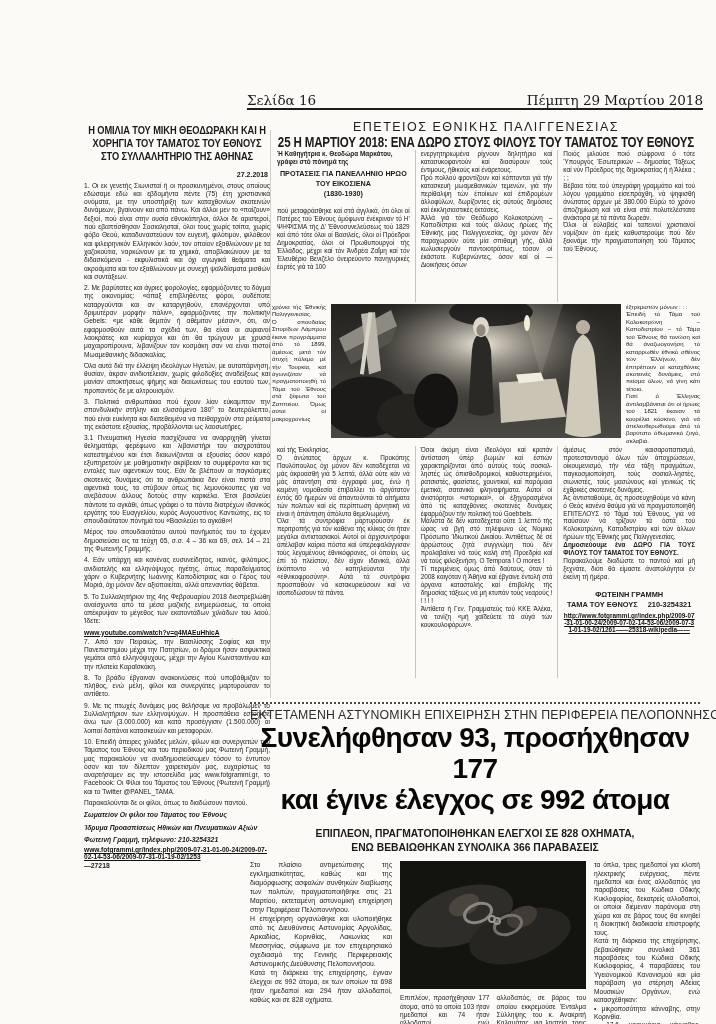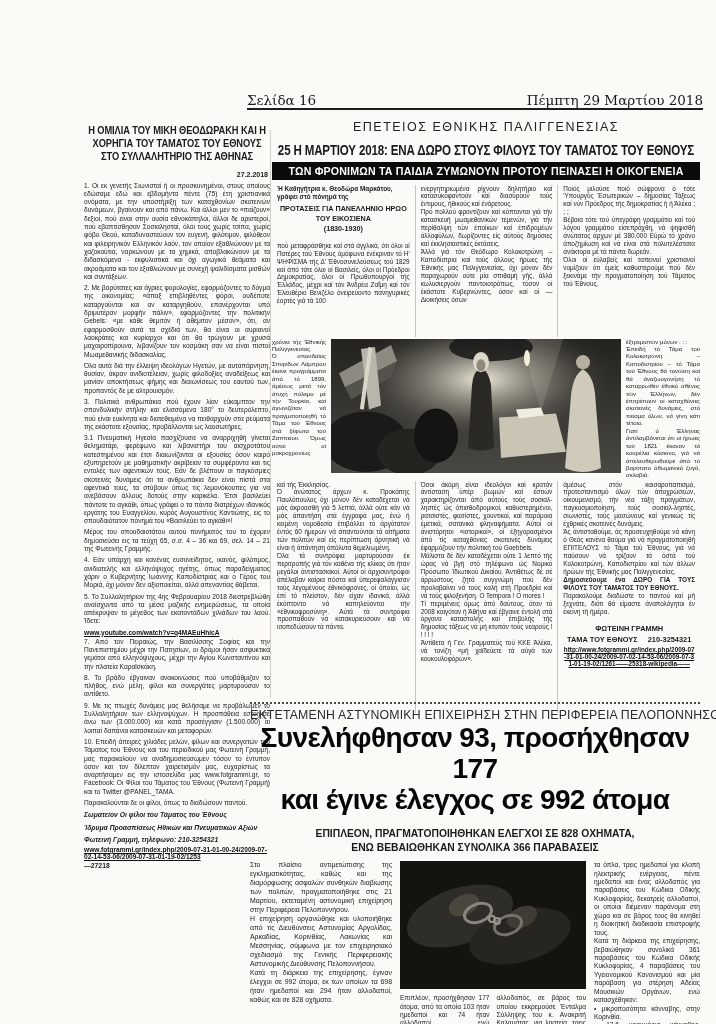--- a/index.html
+++ b/index.html
@@ -19,21 +19,21 @@
      width:200px;transform:scaleX(.93);transform-origin:left top;letter-spacing:-.1px;}
   .left-date{text-align:right;font-size:7px;font-weight:700;margin:0 2px 4px 0;}
   .t55{font-size:6.6px;line-height:1.26;text-align:justify;margin:0 0 3px;white-space:pre-line;}
   .link{display:block;font-size:6.6px;font-weight:700;text-decoration:underline;
      word-break:break-all;color:#111;margin:2px 0;}
   .org{font-size:6.8px;font-weight:700;font-style:italic;line-height:1.35;margin-top:3px;}
   .footnote{font-size:6.8px;font-weight:700;margin-top:2px;}
 
   
   .main-art{position:absolute;left:272px;top:120px;width:428px;}
-  .kicker{text-align:center;font-size:12.5px;letter-spacing:1.5px;margin-bottom:8px;color:#222;}
+  .kicker{text-align:center;font-size:12.5px;letter-spacing:1.5px;margin-bottom:0;color:#222;}
   .headline{display:block;width:537px;transform:scaleX(.797);transform-origin:left center;
      white-space:nowrap;font-size:14.5px;font-weight:800;text-align:center;letter-spacing:-.2px;}
   .banner{background:#0b0b0a;color:#fff;font-weight:700;font-size:10.6px;text-align:center;
      padding:3px 0 2.5px;margin:4px 0 5px;letter-spacing:.2px;}
   .rowA{display:grid;grid-template-columns:1fr 1fr 1fr;height:152px;overflow:hidden;}
   .rowC{display:grid;grid-template-columns:1fr 1fr 1fr;height:232px;overflow:hidden;margin-top:2px;}
   .rowA>div,.rowC>div{padding:0 5px;min-width:0;}
   .rowA>div+div,.rowC>div+div{border-left:1px solid #c8c5be;}
   .byline{font-size:6.4px;font-weight:700;line-height:1.25;margin-bottom:3px;}
   .phead{text-align:center;font-weight:800;font-size:7.2px;line-height:1.4;margin:2px 0 8px;}
@@ -96,21 +96,20 @@
     <div class="org">Σωματείον Οι φίλοι του Τάματος του Έθνους</div>
     <div class="org">Ίδρυμα Προασπίσεως Ηθικών και Πνευματικών Αξιών</div>
     <div class="org">Φωτεινή Γραμμή, τηλέφωνο: 210-3254321</div>
     <span class="link">www.fotgrammi.gr/index.php/2009-07-31-01-00-24/2009-07-02-14-53-06/2009-07-31-01-19-02/1253</span>
     <div class="footnote">—27218</div>
   </aside>
 
   <section class="main-art">
     <div class="kicker">ΕΠΕΤΕΙΟΣ ΕΘΝΙΚΗΣ ΠΑΛΙΓΓΕΝΕΣΙΑΣ</div>
     <span class="headline">25 Η ΜΑΡΤΙΟΥ 2018: ΕΝΑ ΔΩΡΟ ΣΤΟΥΣ ΦΙΛΟΥΣ ΤΟΥ ΤΑΜΑΤΟΣ  ΤΟΥ ΕΘΝΟΥΣ</span>
-    <div class="banner">ΤΩΝ ΦΡΟΝΙΜΩΝ ΤΑ ΠΑΙΔΙΑ ΖΥΜΩΝΟΥΝ ΠΡΟΤΟΥ ΠΕΙΝΑΣΕΙ Η ΟΙΚΟΓΕΝΕΙΑ</div>
 
     <div class="rowA">
       <div>
         <div class="byline">Ή Καθηγήτρια κ. Θεοδώρα Μαρκάτου, γράφει στό πόνημά της</div>
         <div class="phead">
           <span>ΠΡΟΤΑΣΕΙΣ ΓΙΑ ΠΑΝΕΛΛΗΝΙΟ ΗΡΩΟ</span><br>
           <span>ΤΟΥ ΕΙΚΟΣΙΕΝΑ</span><br>
           <span>(1830-1930)</span>
         </div>
         <div class="t6">πού μεταφράσθηκε καί στά άγγλικά, ότι όλοι οί Πατέρες τού Έθνους όμόφωνα ένέκριναν τό Η' ΨΗΦΙΣΜΑ τής Δ' Έθνοσυνελεύσεως τού 1829 καί άπό τότε όλοι οί Βασιλείς, όλοι οί Πρόεδροι Δημοκρατίας, όλοι οί Πρωθυπουργοί τής Έλλάδος, μέχρι καί τόν Άνδρέα Ζαΐμη καί τόν Έλευθέριο Βενιζέλο όνειρεύοντο πανηγυρικές έορτές γιά τά 100</div>

